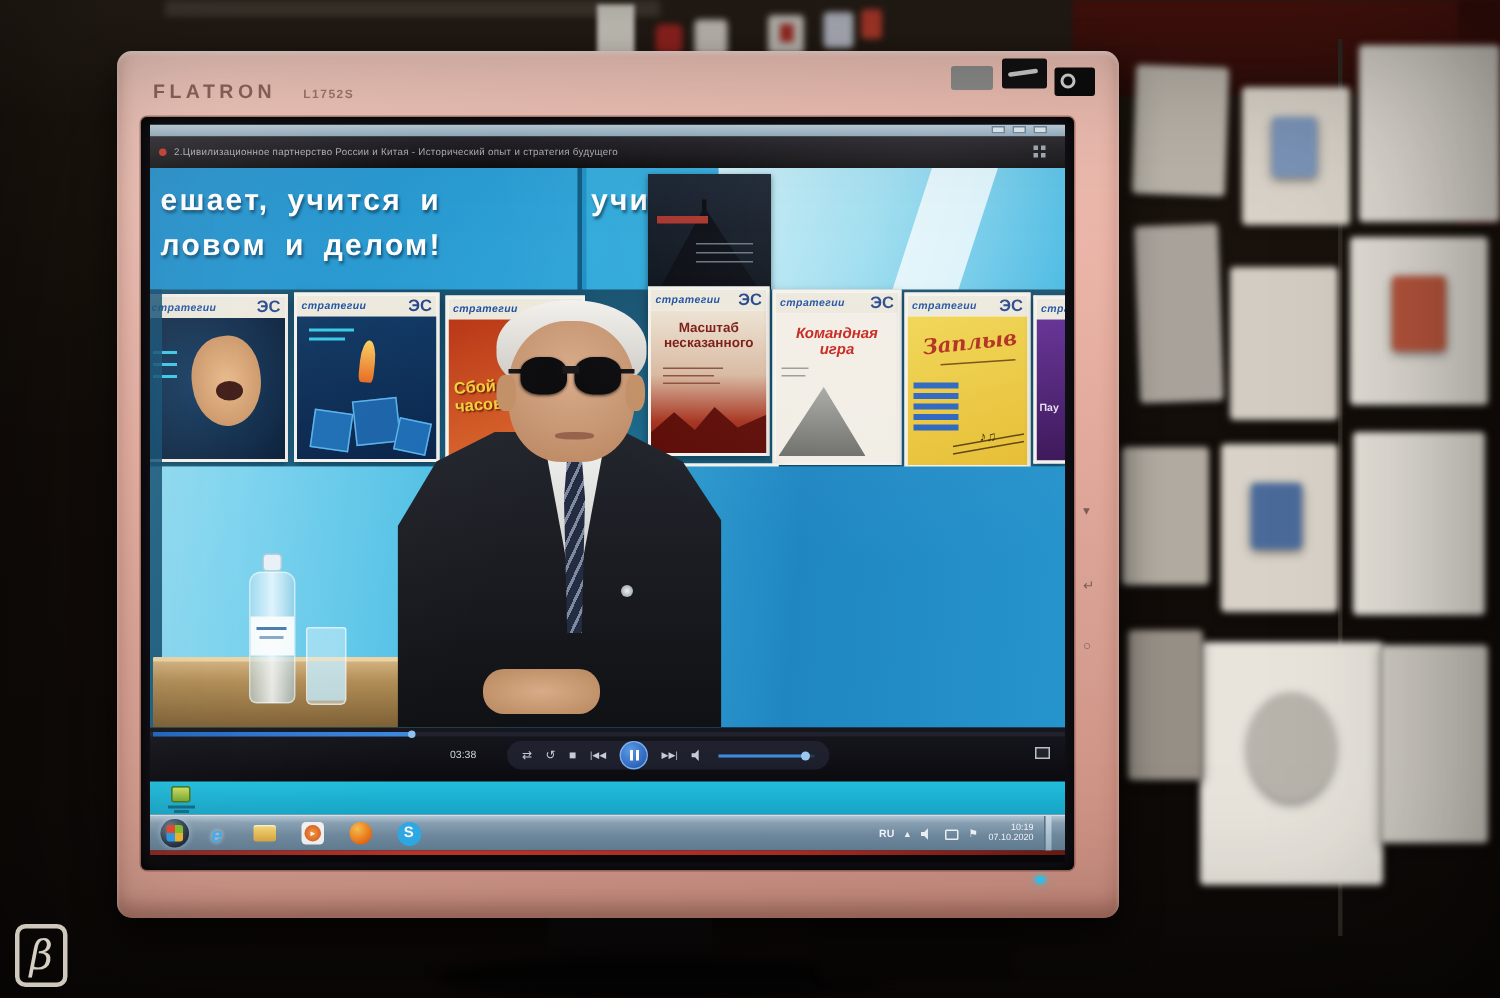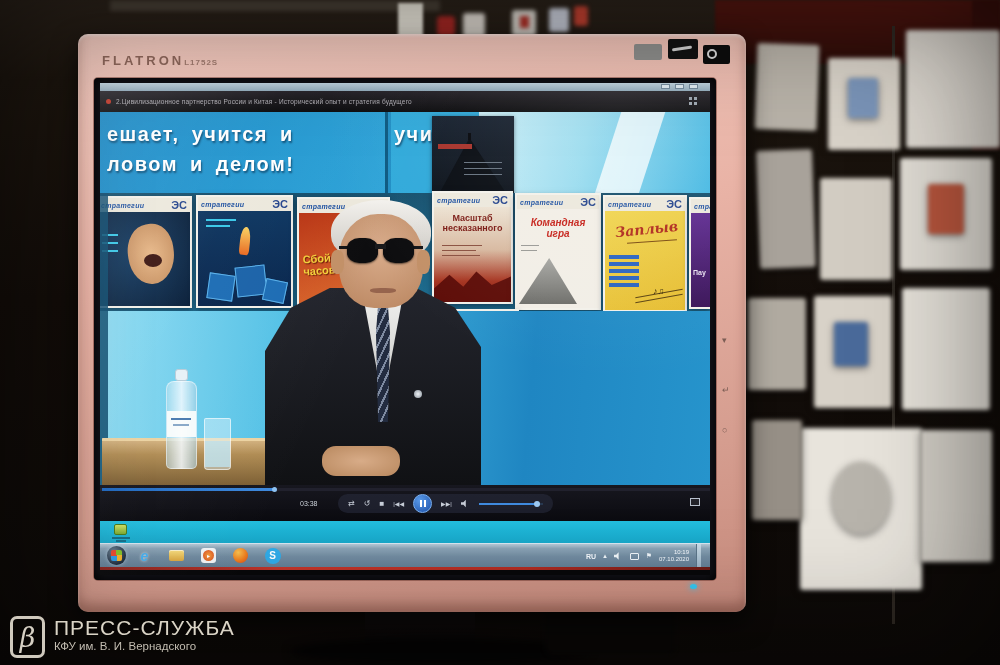--- a/index.html
+++ b/index.html
@@ -110,21 +110,21 @@
   .tr-txt{font-size:7px;font-weight:bold;color:#f4f8fc}
   .tr-ico{font-size:7px;color:#eef4f8}
   .net{position:static;width:9px;height:7px;border:1px solid #eef4f8;border-radius:1px}
   .clock{position:static;text-align:right;font-size:6px;line-height:7px;color:#f4f8fc}
   .showdesk{position:static;width:5px;height:24px;border-left:1px solid #5a7488;background:linear-gradient(#c8dae6,#98b2c4)}
   .redline{left:0;top:484px;width:610px;height:3px;background:linear-gradient(90deg,#8a241e,#c2352a 30%,#b02c22 70%,#6a1a14)}
   .screen-bottom{left:0;top:487px;width:610px;height:5px;background:#08080a}
   .glare{inset:0;pointer-events:none;background:linear-gradient(115deg,rgba(255,255,255,.13) 0%,rgba(255,255,255,.03) 22%,rgba(0,0,0,0) 45%),radial-gradient(ellipse at 85% 8%,rgba(255,255,255,.10),transparent 40%)}
   
   .flatron{left:24px;top:19px;font-weight:bold;font-size:13px;letter-spacing:3px;color:#8e675b}
-  .flatron .model{font-size:8px;letter-spacing:1px;color:#a07a6e;margin-left:0;position:static}
+  .flatron .model{font-size:8px;letter-spacing:1px;color:#a07a6e;margin-left:18px;position:static}
   .stk{border-radius:2px}
   .osd-ico{left:644px;font-size:9px;color:#7c5d54}
   .lg{left:0;right:0;bottom:9px;display:flex;align-items:center;justify-content:center;gap:6px}
   .lg-ring{position:static;position:relative;width:17px;height:17px;border:2.5px solid #55453f;border-radius:50%}
   .lg-dot{left:3px;top:3px;width:3px;height:3px;border-radius:50%;background:#55453f}
   .lg-text{position:static;font-weight:bold;font-size:13px;letter-spacing:1px;color:#4a3b36}
   .led{left:612px;top:550px;width:7px;height:5px;border-radius:50%;background:#35c8f2;box-shadow:0 0 6px #35c8f2}
   
   .wm{left:10px;top:616px;display:flex;align-items:flex-start;gap:9px;z-index:60}
   .wm-badge{position:static;width:35px;height:42px;border:3px solid #cfc9bd;border-radius:7px;display:flex;align-items:center;justify-content:center;
@@ -435,20 +435,16 @@
       </div>
 
       <div class="abs redline"></div>
       <div class="abs screen-bottom"></div>
       <div class="abs glare"></div>
     </div>
   </div>
 
   <div class="abs wm">
     <div class="wm-badge">β</div>
-    <div style="position:static">
-      <div class="wm-t1">ПРЕСС-СЛУЖБА</div>
-      <div class="wm-t2">КФУ им. В. И. Вернадского</div>
-    </div>
   </div>
 
   <div class="abs vignette"></div>
 </div>
 
 </body></html>

